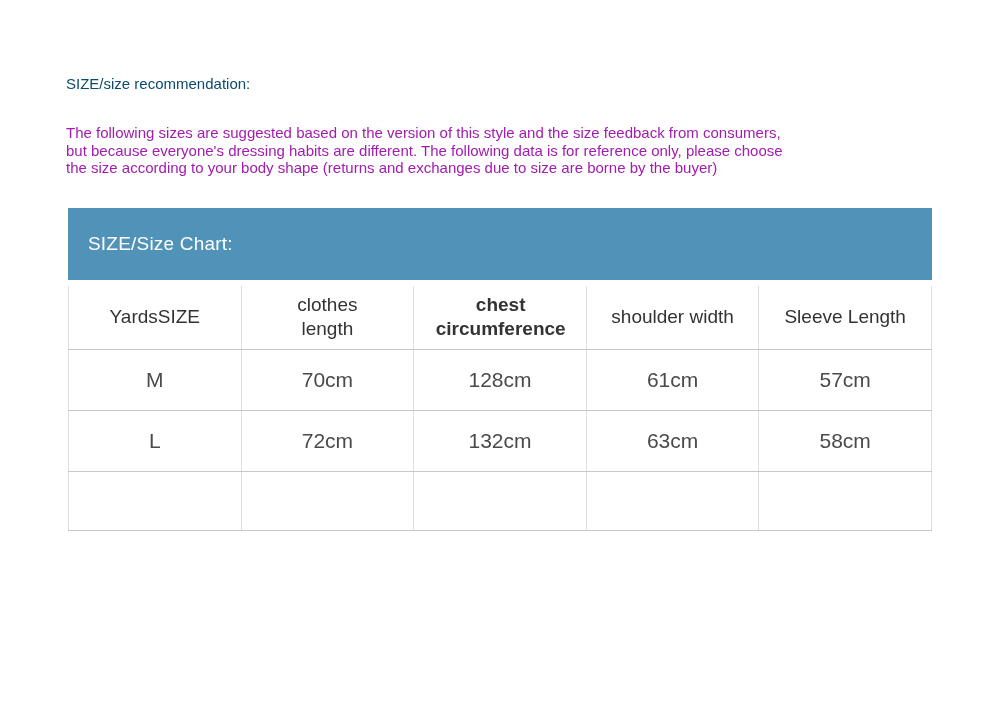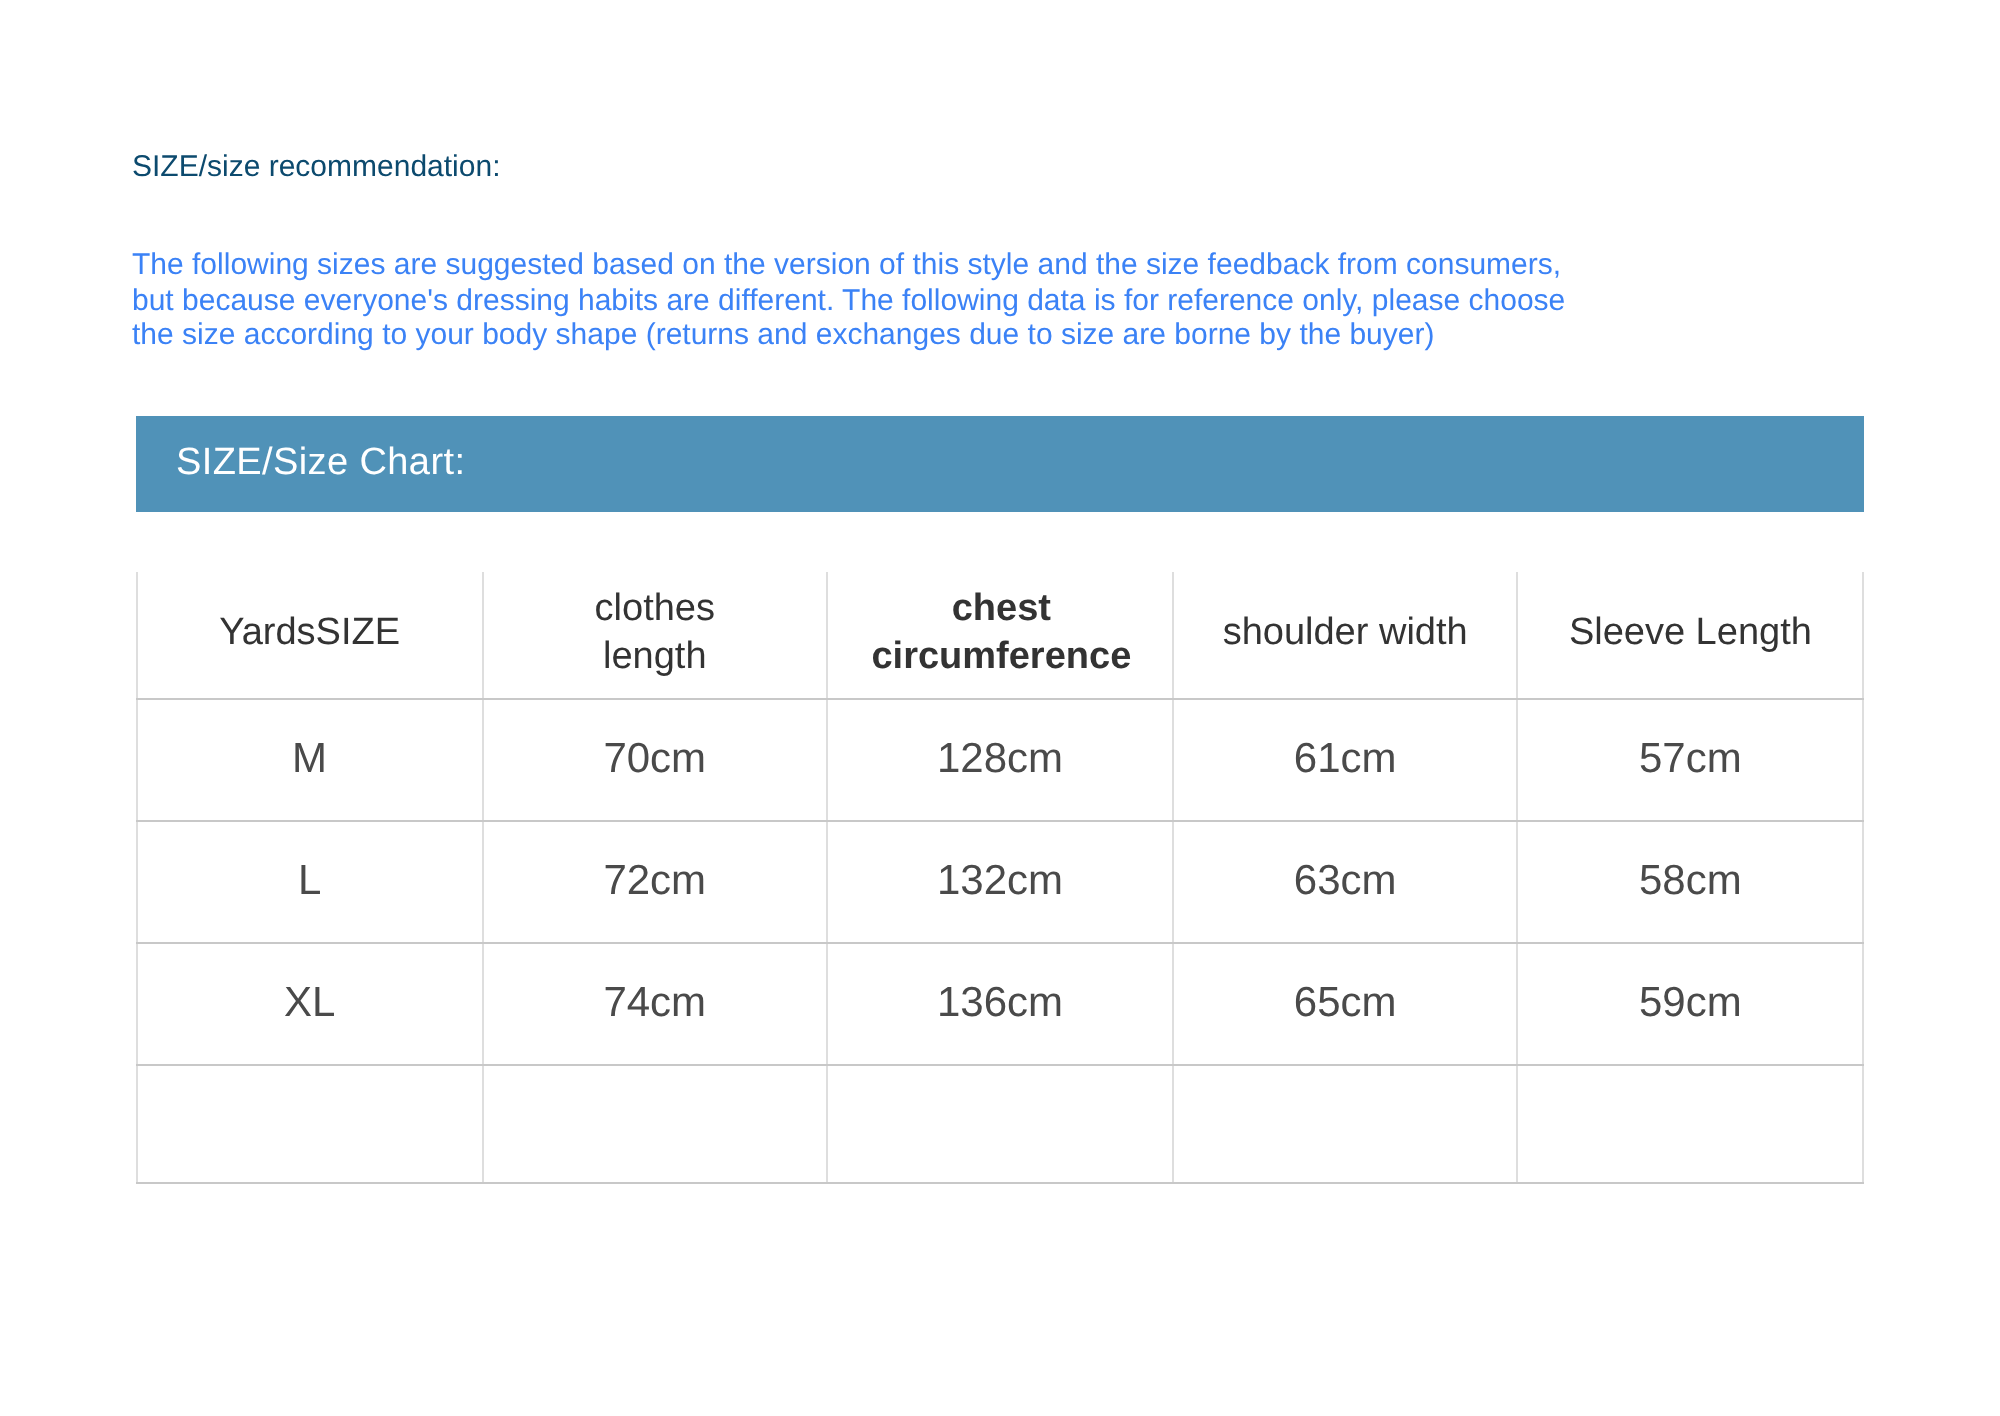--- a/index.html
+++ b/index.html
@@ -25,29 +25,29 @@
     color: #0c4a6e;
   }
   .size-description {
     position: absolute;
     left: 66px;
     top: 124px;
     margin: 0;
     width: 880px;
     font-size: 15px;
     line-height: 17.5px;
-    color: #3b82f6;
+    color: #a21caf;
     white-space: pre-line;
   }
   .chart-header-bar {
     position: absolute;
     left: 68px;
     top: 208px;
     width: 864px;
-    height: 48px;
+    height: 72px;
     background: #5092b8;
     display: flex;
     align-items: center;
     box-sizing: border-box;
     padding-left: 20px;
   }
   .chart-header-bar .chart-title {
     color: #ffffff;
     font-size: 19px;
     letter-spacing: 0.2px;
@@ -154,27 +154,20 @@
         <td>61cm</td>
         <td>57cm</td>
       </tr>
       <tr>
         <td>L</td>
         <td>72cm</td>
         <td>132cm</td>
         <td>63cm</td>
         <td>58cm</td>
       </tr>
-      <tr>
-        <td>XL</td>
-        <td>74cm</td>
-        <td>136cm</td>
-        <td>65cm</td>
-        <td>59cm</td>
-      </tr>
       <tr class="empty-row">
         <td></td>
         <td></td>
         <td></td>
         <td></td>
         <td></td>
       </tr>
     </tbody>
   </table>
 

